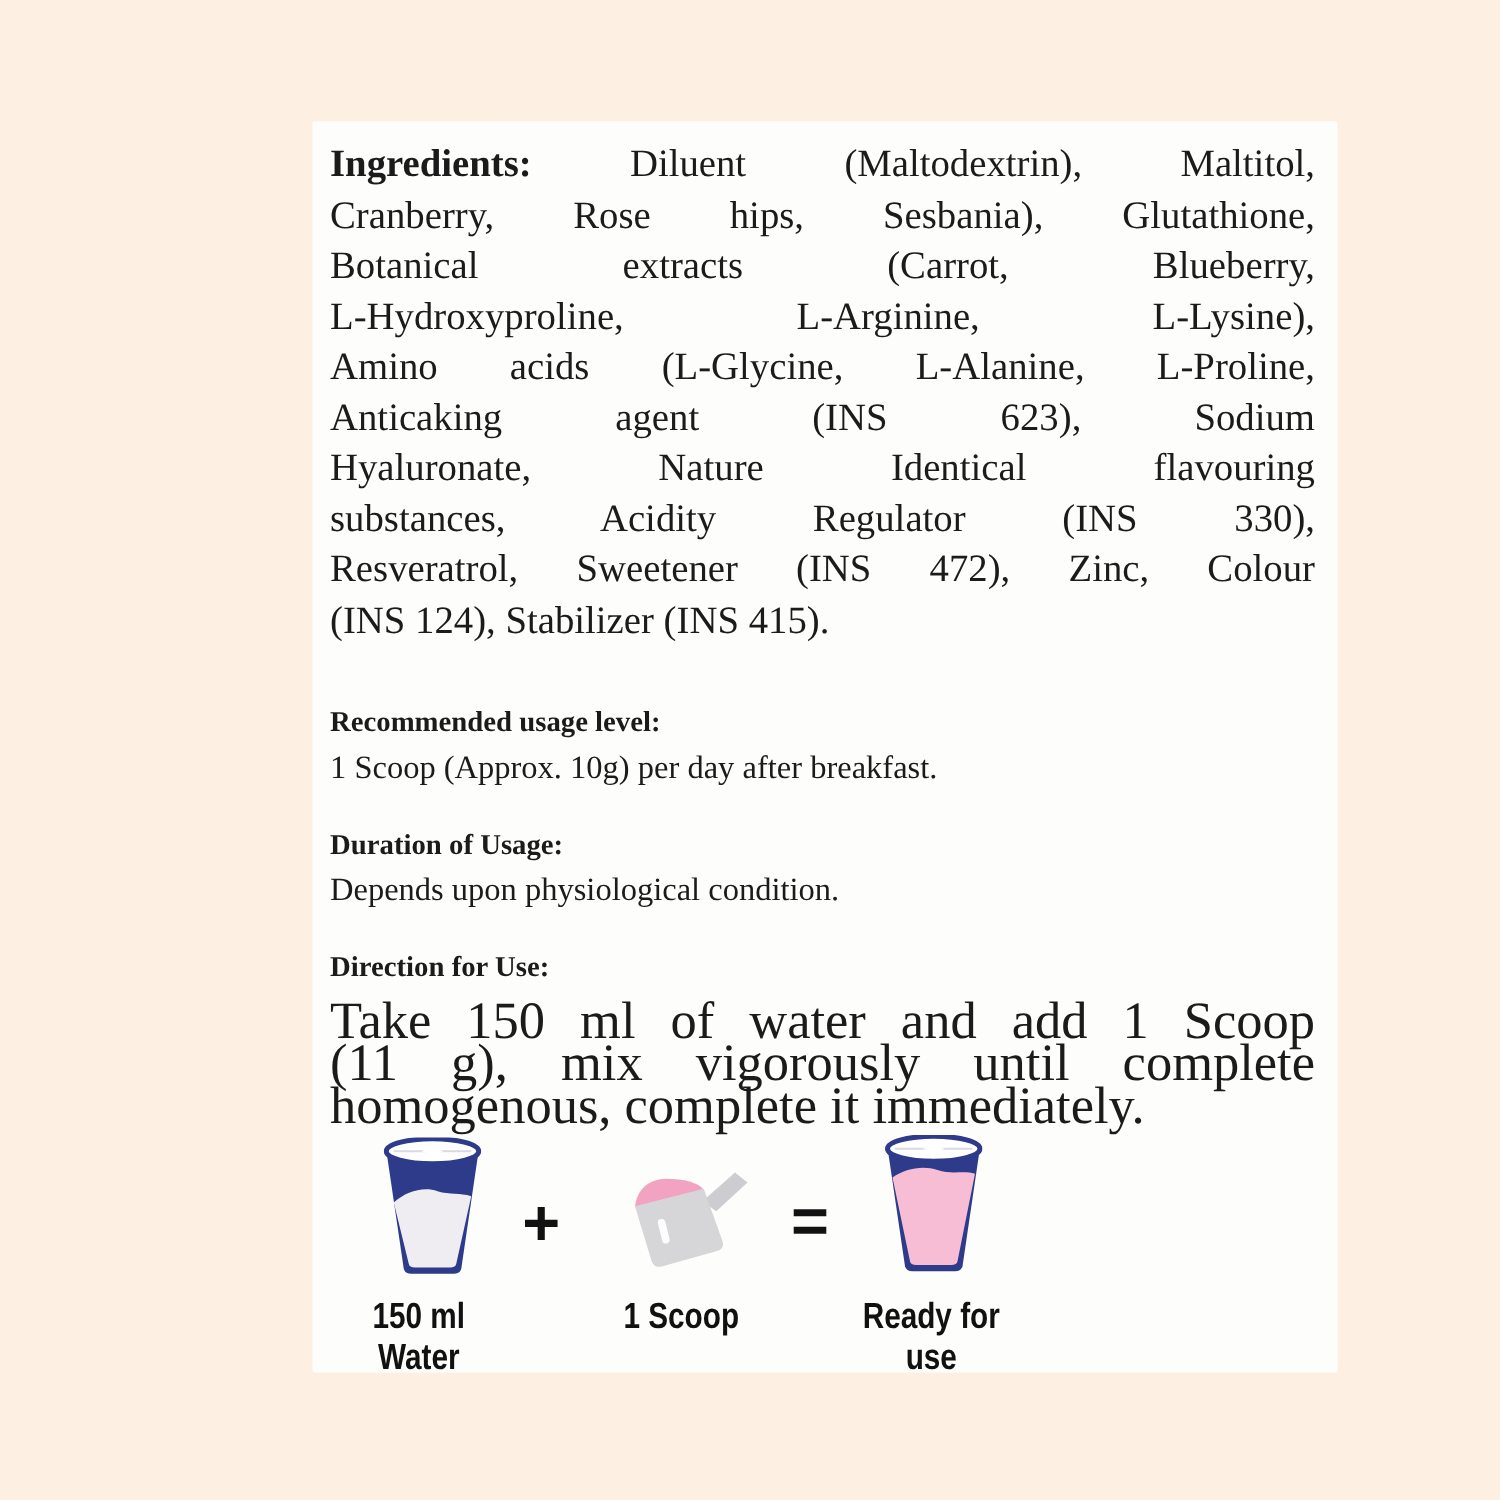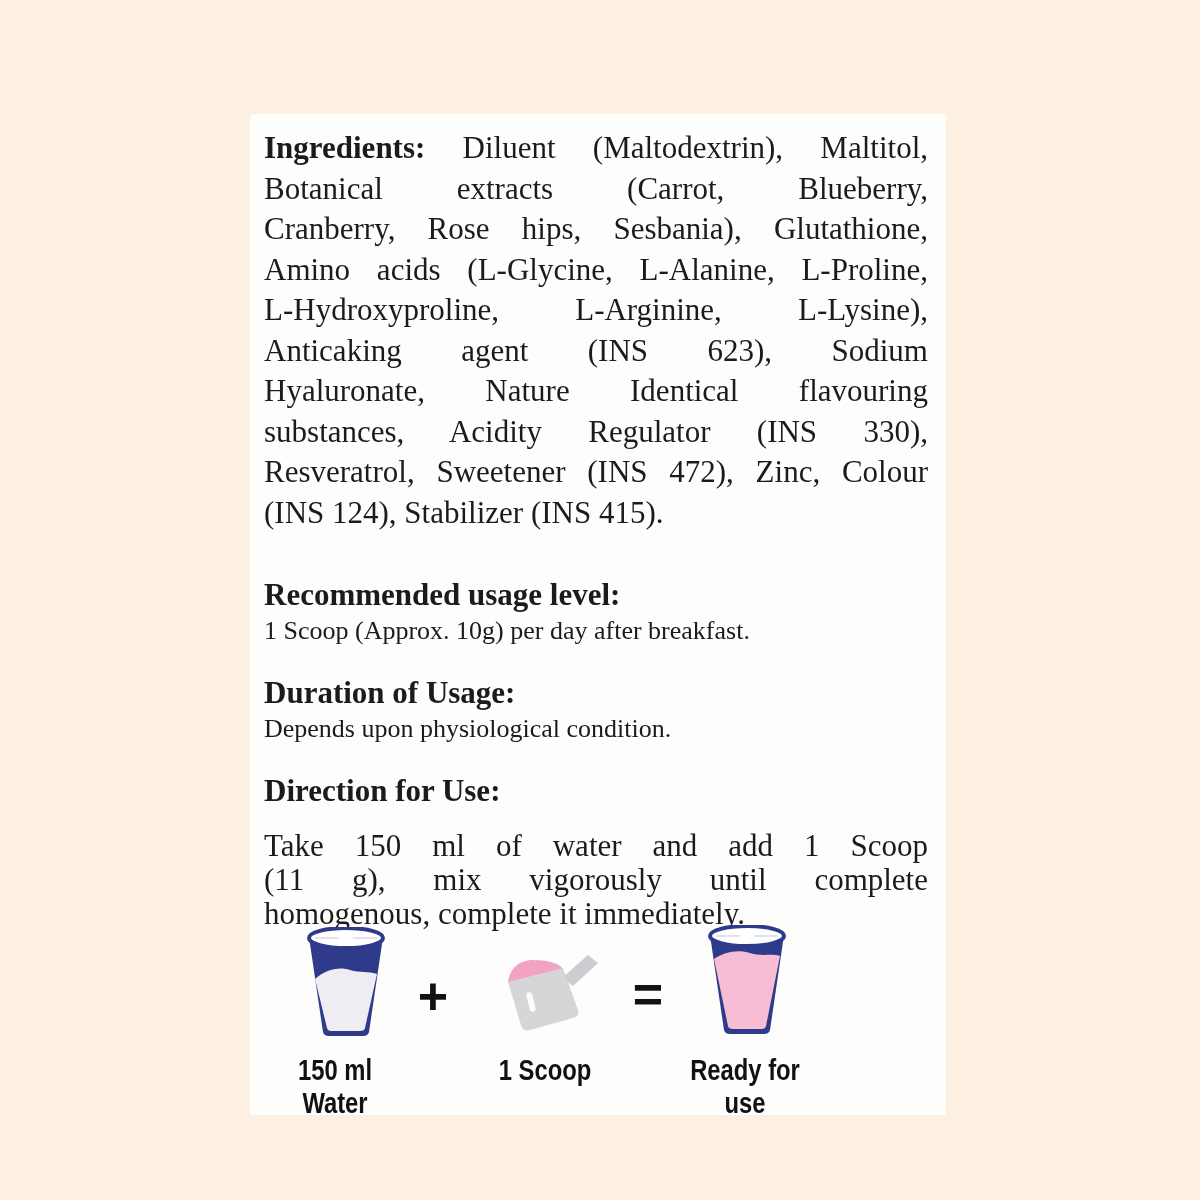--- a/index.html
+++ b/index.html
@@ -11,33 +11,33 @@
     --water-fill:#efedf2;
     --drink-pink:#f6bdd5;
     --scoop-gray:#d6d5d7;
     --handle-gray:#cdccd0;
     --powder-pink:#f3a3c2;
   }
   *{margin:0;padding:0;box-sizing:border-box;}
   html,body{width:1200px;height:1200px;overflow:hidden;}
   body{background:var(--page-bg);font-family:"Liberation Serif","DejaVu Serif",serif;color:var(--ink);}
   .card{
-    position:absolute;left:250px;top:114px;width:696px;height:1001px;
+    position:absolute;left:250px;top:97px;width:820px;height:1001px;
     background:var(--card-bg);border-radius:2px;
     padding:14px 18px 0 14px;
   }
   .ingredients{font-size:31px;line-height:40.5px;}
   .jline{text-align:justify;text-align-last:justify;white-space:nowrap;}
   .lines-block .jline:last-child{text-align-last:left;}
   .jline b{font-weight:bold;}
   .section{margin-top:26px;}
   .section.first{margin-top:44px;}
-  .section h2{font-size:31px;line-height:36px;font-weight:bold;}
+  .section h2{font-size:23px;line-height:36px;font-weight:bold;}
   .section .sec-text{font-size:26px;line-height:36px;}
-  .direction-para{margin-top:20px;font-size:31px;line-height:34px;}
+  .direction-para{margin-top:8px;font-size:42px;line-height:34px;}
   .mix-area{position:absolute;left:14px;top:808px;width:664px;height:190px;}
   .mix-icon{position:absolute;}
   .glass-water{left:43px;top:5px;}
   .op{position:absolute;width:46px;text-align:center;
       font-family:"Liberation Sans","DejaVu Sans",sans-serif;
       font-weight:900;font-size:52px;color:#121212;line-height:52px;}
   .op-plus{left:146px;top:48px;}
   .op-equals{left:361px;top:46px;}
   .scoop{left:238px;top:30px;}
   .glass-result{left:444px;top:3px;}
@@ -50,24 +50,24 @@
   .label-result{left:396px;}
 </style>
 </head>
 <body style="background: rgb(253, 240, 227);">
 
 <div class="card">
 
   <div class="ingredients lines-block">
     <div class="jline"><b>Ingredients:</b> <span>Diluent (Maltodextrin), Maltitol,</span></div>
     <div>
+        <div class="jline">Cranberry, Rose hips, Sesbania), Glutathione,</div>
         <div class="jline">Botanical extracts (Carrot, Blueberry,</div>
-        <div class="jline">Cranberry, Rose hips, Sesbania), Glutathione,</div>
+        <div class="jline">L-Hydroxyproline, L-Arginine, L-Lysine),</div>
         <div class="jline">Amino acids (L-Glycine, L-Alanine, L-Proline,</div>
-        <div class="jline">L-Hydroxyproline, L-Arginine, L-Lysine),</div>
         <div class="jline">Anticaking agent (INS 623), Sodium</div>
         <div class="jline">Hyaluronate, Nature Identical flavouring</div>
         <div class="jline">substances, Acidity Regulator (INS 330),</div>
         <div class="jline">Resveratrol, Sweetener (INS 472), Zinc, Colour</div>
         <div class="jline">(INS 124), Stabilizer (INS 415).</div>
       </div>
   </div>
 
   <div class="section first">
     <h2>Recommended usage level:</h2>

